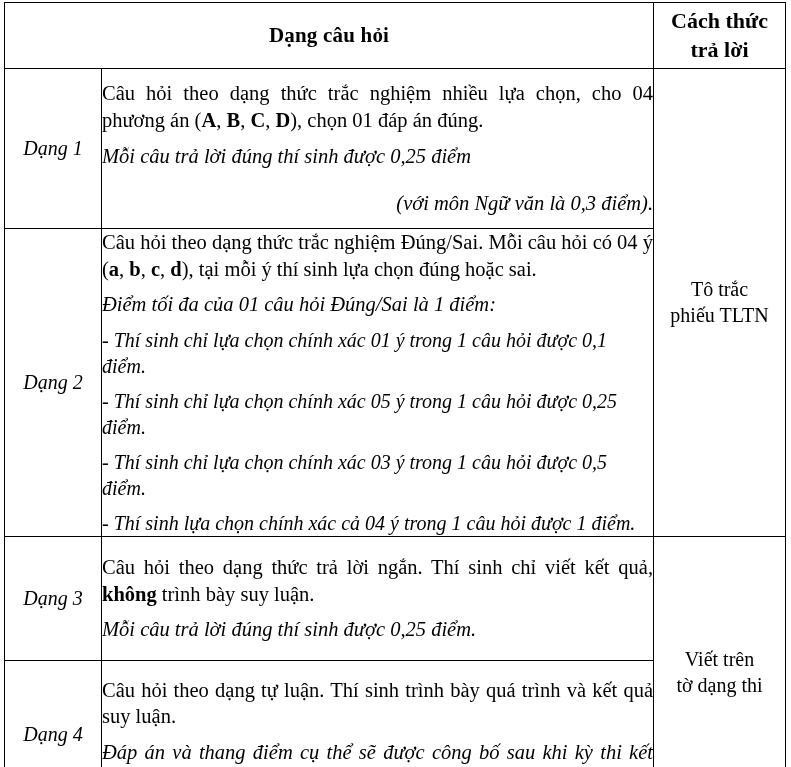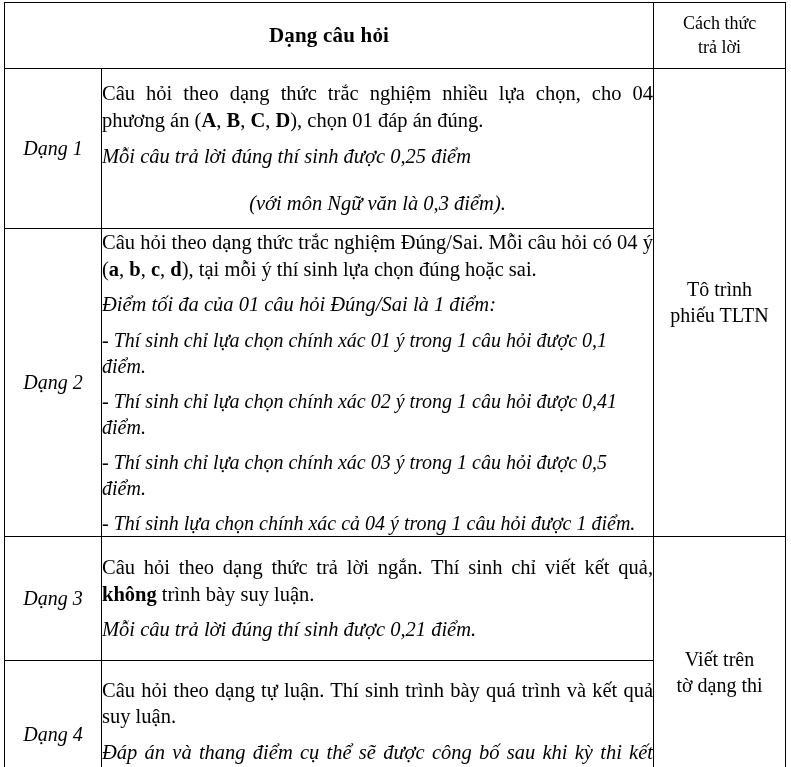--- a/index.html
+++ b/index.html
@@ -41,22 +41,22 @@
   .hdr-main {
     text-align: center;
     font-weight: bold;
     font-size: 21px;
     height: 66px;
     letter-spacing: .2px;
     margin-left: 15px;
   }
   .hdr-ans {
     text-align: center;
-    font-weight: normal;
-    font-size: 18px;
+    font-weight: bold;
+    font-size: 22px;
     line-height: 1.28;
     padding: 0 4px;
   }
 
   
   .type-cell {
     text-align: center;
     font-style: italic;
     font-size: 20px;
     padding: 0 2px;
@@ -71,21 +71,21 @@
     vertical-align: top;
   }
 
   .p {
     margin: 0 0 9px 0;
     text-align: justify;
     text-justify: inter-word;
   }
   .p:last-child { margin-bottom: 0; }
   .p.nojust { text-align: left; }
-  .p.right  { text-align: center; }
+  .p.right  { text-align: right; }
   .p.ital   { font-style: italic; }
   .p.tight  { margin-bottom: 21px; }
 
   .bullet {
     margin: 0 0 9px 0;
     font-style: italic;
     text-align: left;
     font-size: 20px;
   }
   .bullet:last-child { margin-bottom: 0; }
@@ -121,42 +121,42 @@
       </tr>
 
       <tr>
         <td class="type-cell" style="height:160px">Dạng 1</td>
         <td class="body-cell">
           <p class="p"><span>Câu hỏi theo dạng thức trắc nghiệm nhiều lựa chọn, cho 04 phương án (</span><b class="opt">A</b><span>, </span><b class="opt">B</b><span>, </span><b class="opt">C</b><span>, </span><b class="opt">D</b><span>), chọn 01 đáp án đúng.</span></p>
           <p class="p ital nojust tight">Mỗi câu trả lời đúng thí sinh được 0,25 điểm</p>
           <p class="p ital right">(với môn Ngữ văn là 0,3 điểm).</p>
         </td>
         <td class="ans-cell" rowspan="2">
-          <div>Tô trình</div>
+          <div>Tô trắc</div>
           <div>phiếu TLTN</div>
         </td>
       </tr>
 
       <tr>
         <td class="type-cell" style="height:266px">Dạng 2</td>
         <td class="body-cell">
           <p class="p"><span>Câu hỏi theo dạng thức trắc nghiệm Đúng/Sai. Mỗi câu hỏi có 04 ý (</span><b class="opt">a</b><span>, </span><b class="opt">b</b><span>, </span><b class="opt">c</b><span>, </span><b class="opt">d</b><span>), tại mỗi ý thí sinh lựa chọn đúng hoặc sai.</span></p>
           <p class="p ital nojust">Điểm tối đa của 01 câu hỏi Đúng/Sai là 1 điểm:</p>
           <p class="bullet">- Thí sinh chỉ lựa chọn chính xác 01 ý trong 1 câu hỏi được 0,1 điểm.</p>
-          <p class="bullet">- Thí sinh chỉ lựa chọn chính xác 02 ý trong 1 câu hỏi được 0,41 điểm.</p>
+          <p class="bullet">- Thí sinh chỉ lựa chọn chính xác 05 ý trong 1 câu hỏi được 0,25 điểm.</p>
           <p class="bullet">- Thí sinh chỉ lựa chọn chính xác 03 ý trong 1 câu hỏi được 0,5 điểm.</p>
           <p class="bullet">- Thí sinh lựa chọn chính xác cả 04 ý trong 1 câu hỏi được 1 điểm.</p>
         </td>
       </tr>
 
       <tr>
         <td class="type-cell" style="height:124px">Dạng 3</td>
         <td class="body-cell">
           <p class="p"><span>Câu hỏi theo dạng thức trả lời ngắn. Thí sinh chỉ viết kết quả, </span><b class="opt">không</b><span> trình bày suy luận.</span></p>
-          <p class="p ital nojust">Mỗi câu trả lời đúng thí sinh được 0,21 điểm.</p>
+          <p class="p ital nojust">Mỗi câu trả lời đúng thí sinh được 0,25 điểm.</p>
         </td>
         <td class="ans-cell" rowspan="2">
           <div>Viết trên</div>
           <div>tờ dạng thi</div>
         </td>
       </tr>
 
       <tr>
         <td class="type-cell" style="height:148px">Dạng 4</td>
         <td class="body-cell">

